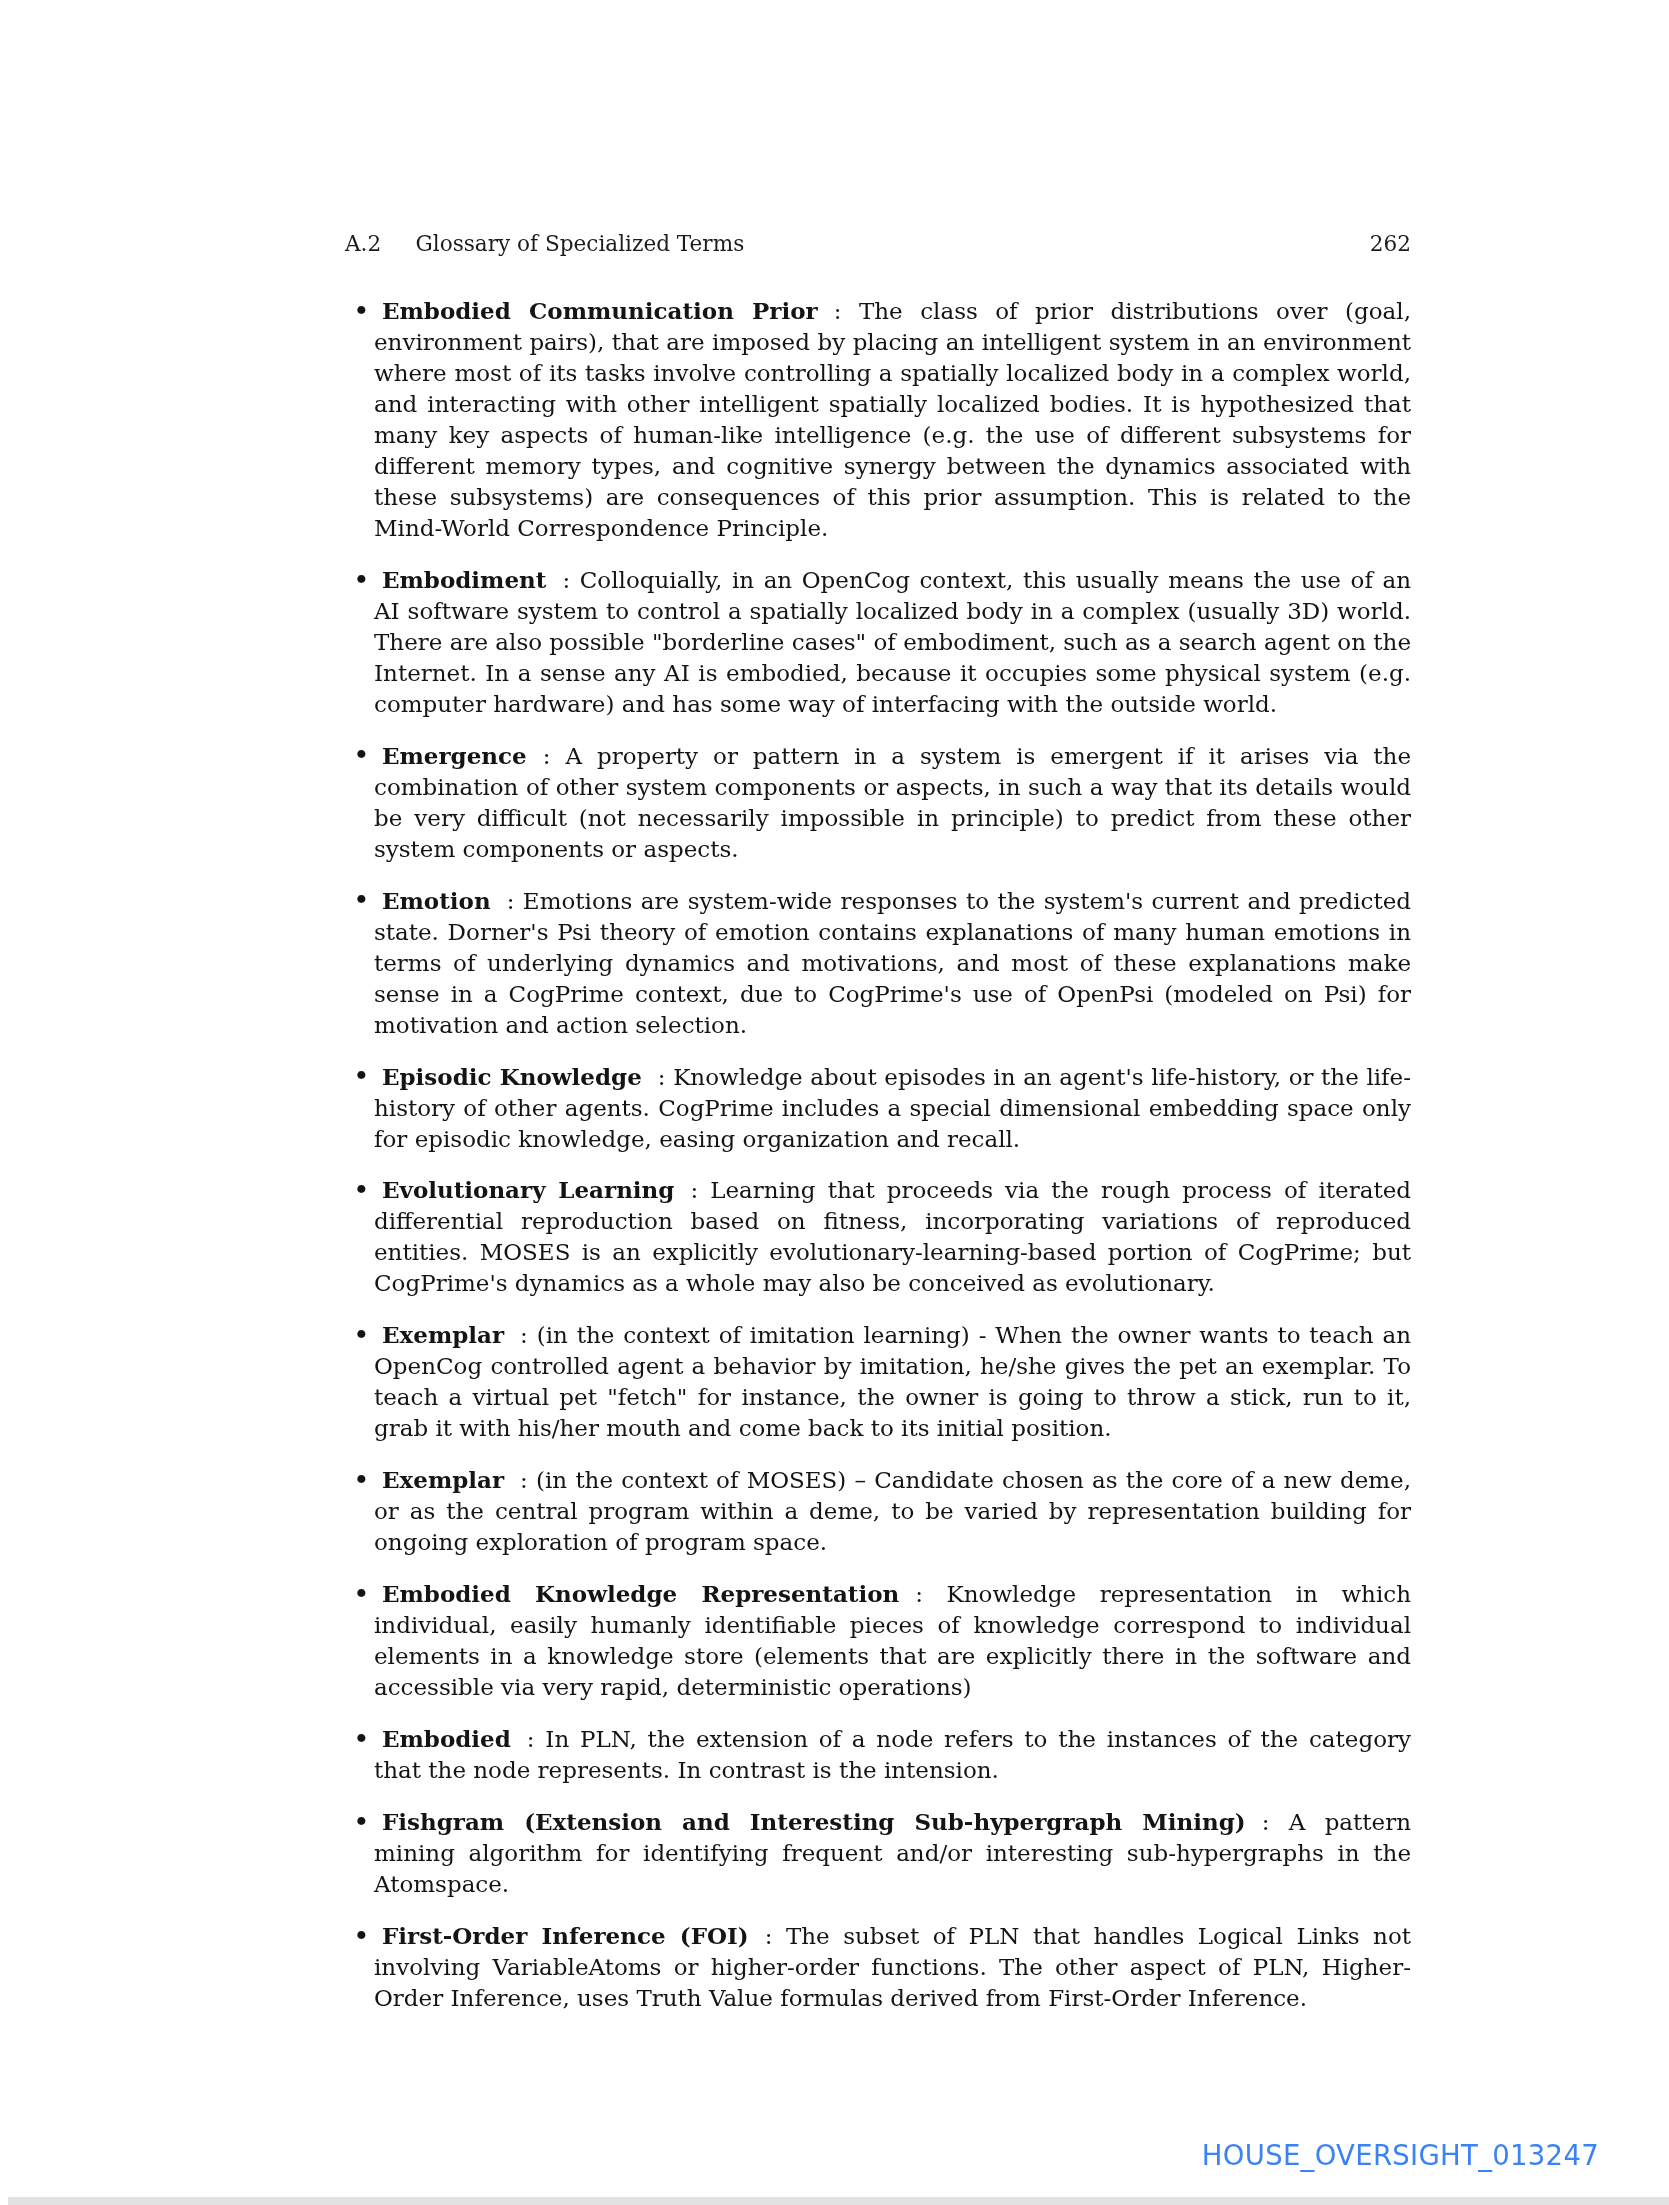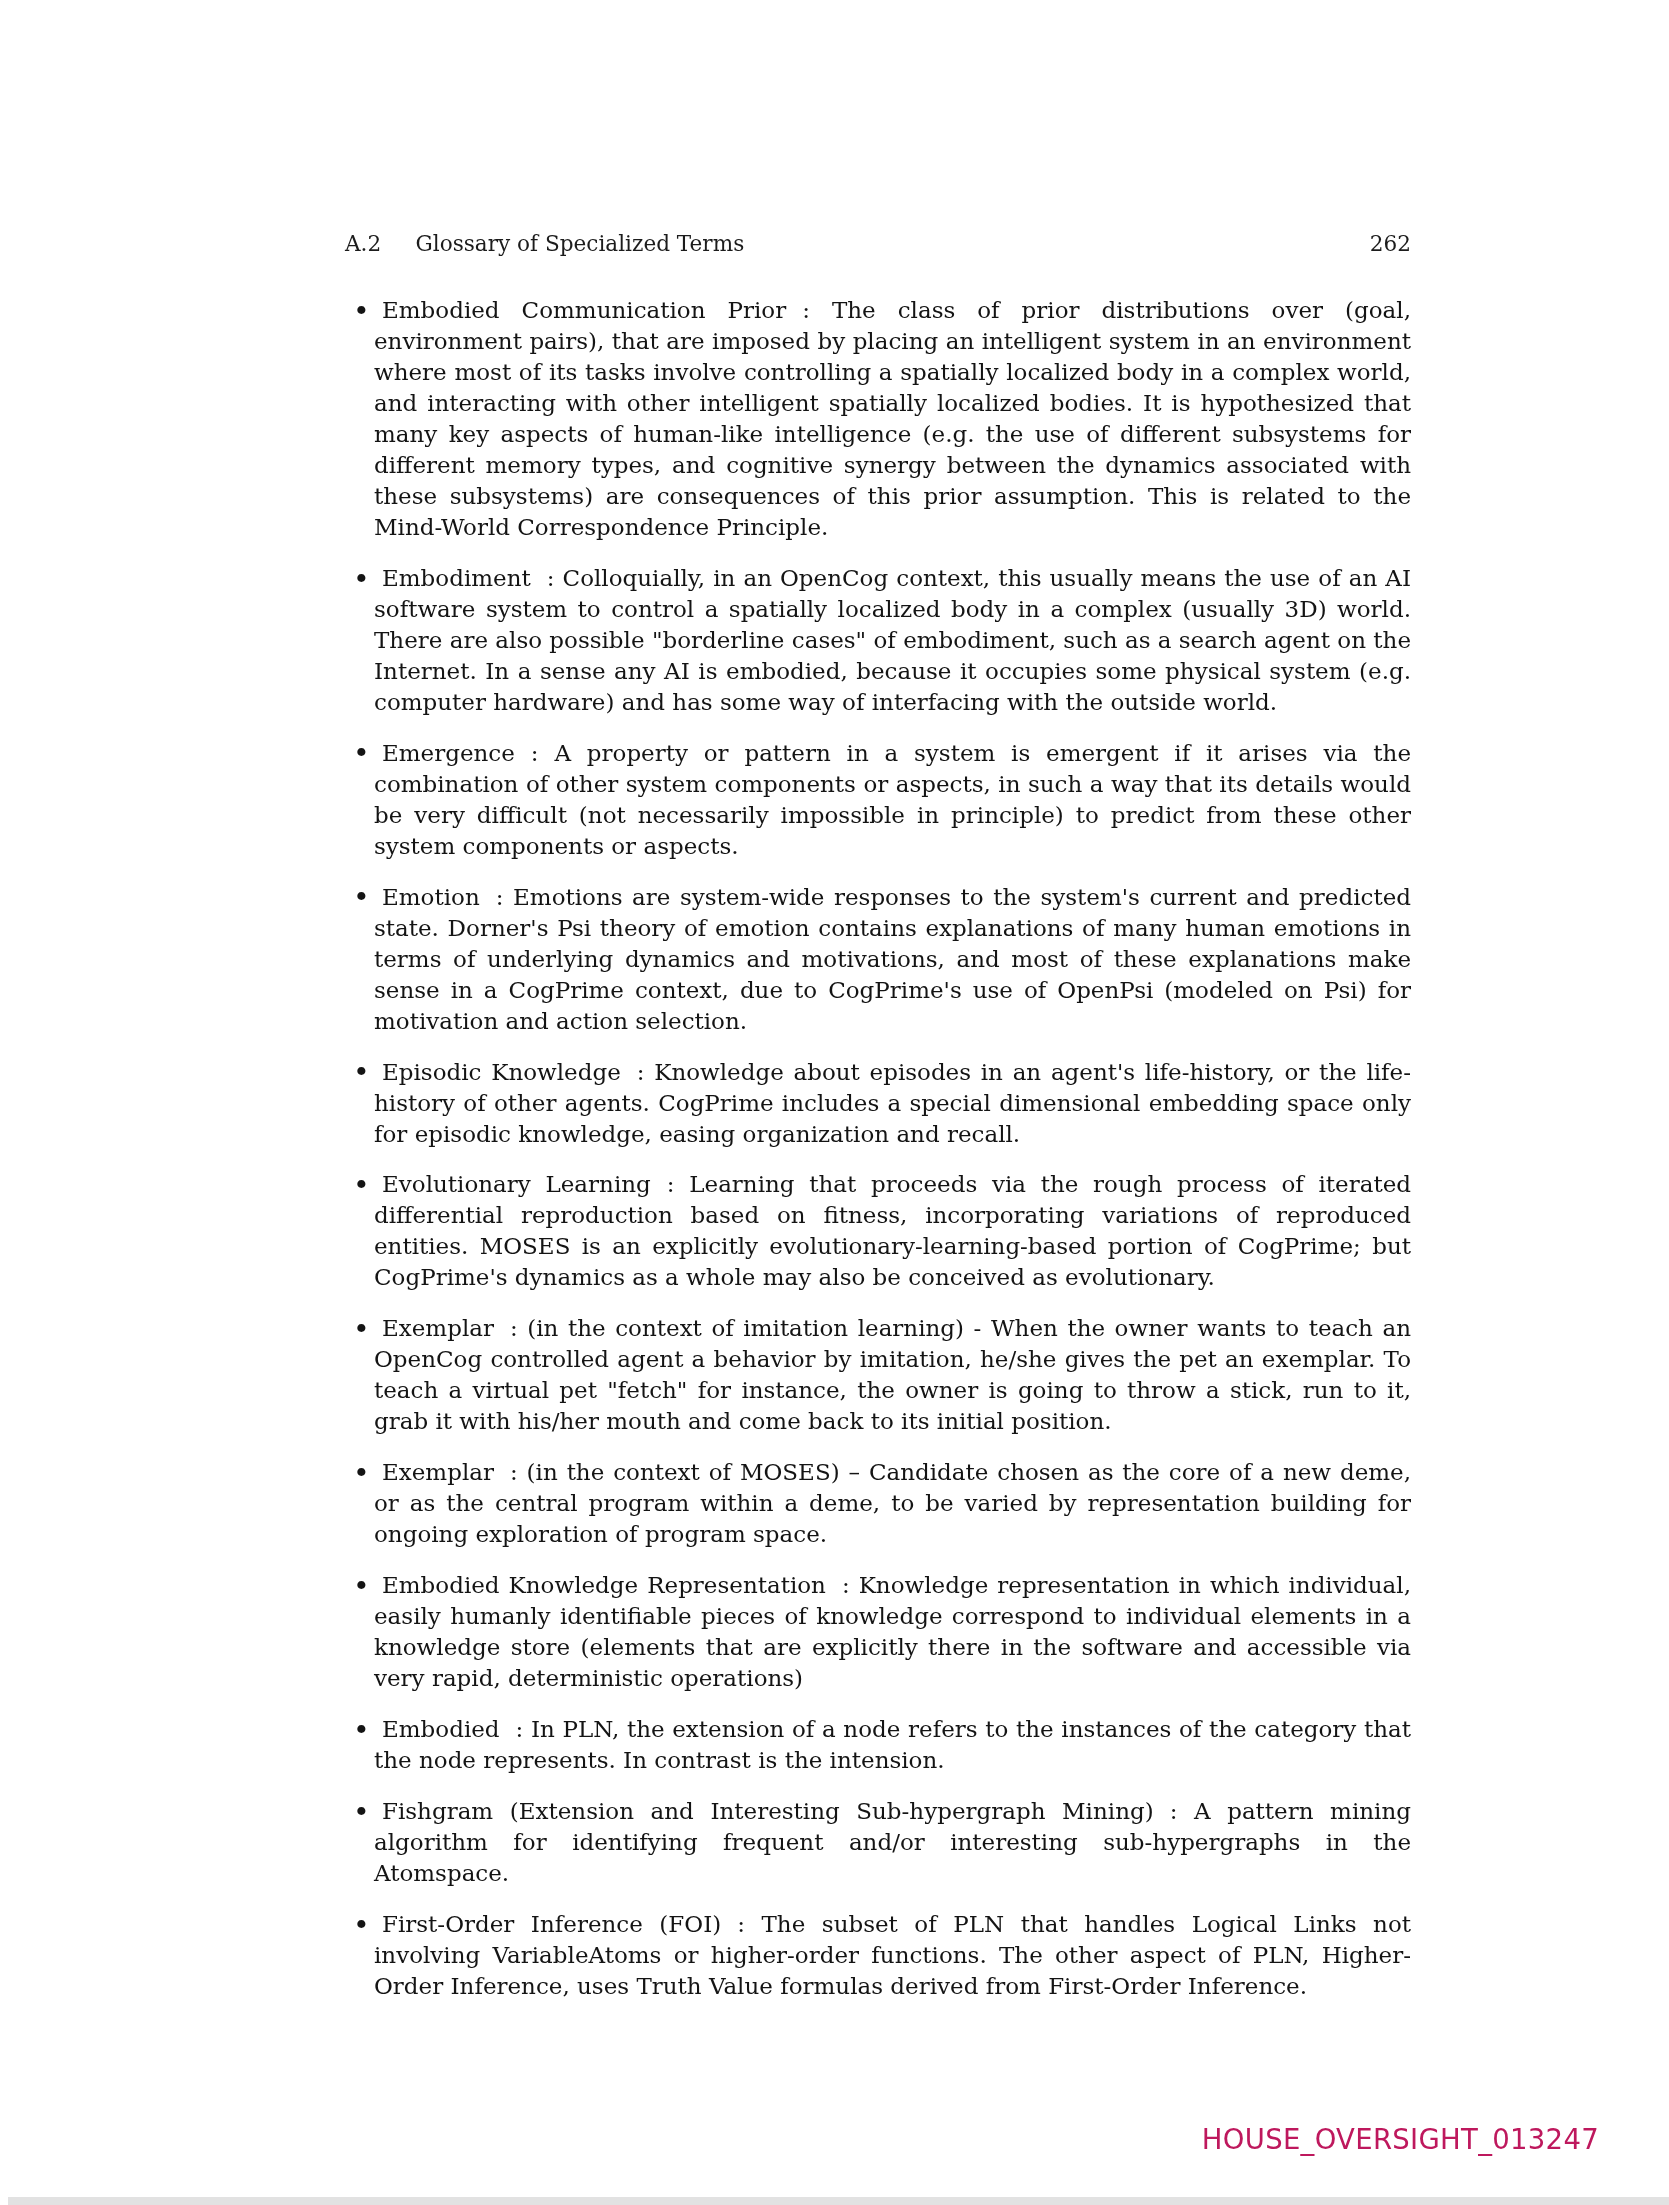--- a/index.html
+++ b/index.html
@@ -42,29 +42,29 @@
     position: relative;
     padding-left: 45px;
     margin-bottom: 3.9px;
   }
   .entry .bullet {
     position: absolute;
     left: 17px;
     top: -1.3px;
     font-weight: bold;
   }
-  .entry .term { font-weight: normal; }
+  .entry .term { font-weight: bold; }
   .footer-stamp {
     position: absolute;
     right: 70px;
-    bottom: 50px;
+    bottom: 34px;
     font-family: "DejaVu Sans", "Liberation Sans", sans-serif;
     font-size: 27.5px;
     letter-spacing: 0.3px;
-    color: #be185d;
+    color: #3b82f6;
   }
   .bottom-edge {
     position: absolute;
     left: 0;
     bottom: 0;
     width: 100%;
     height: 4.6px;
     background: #e2e2e2;
   }
 </style>

